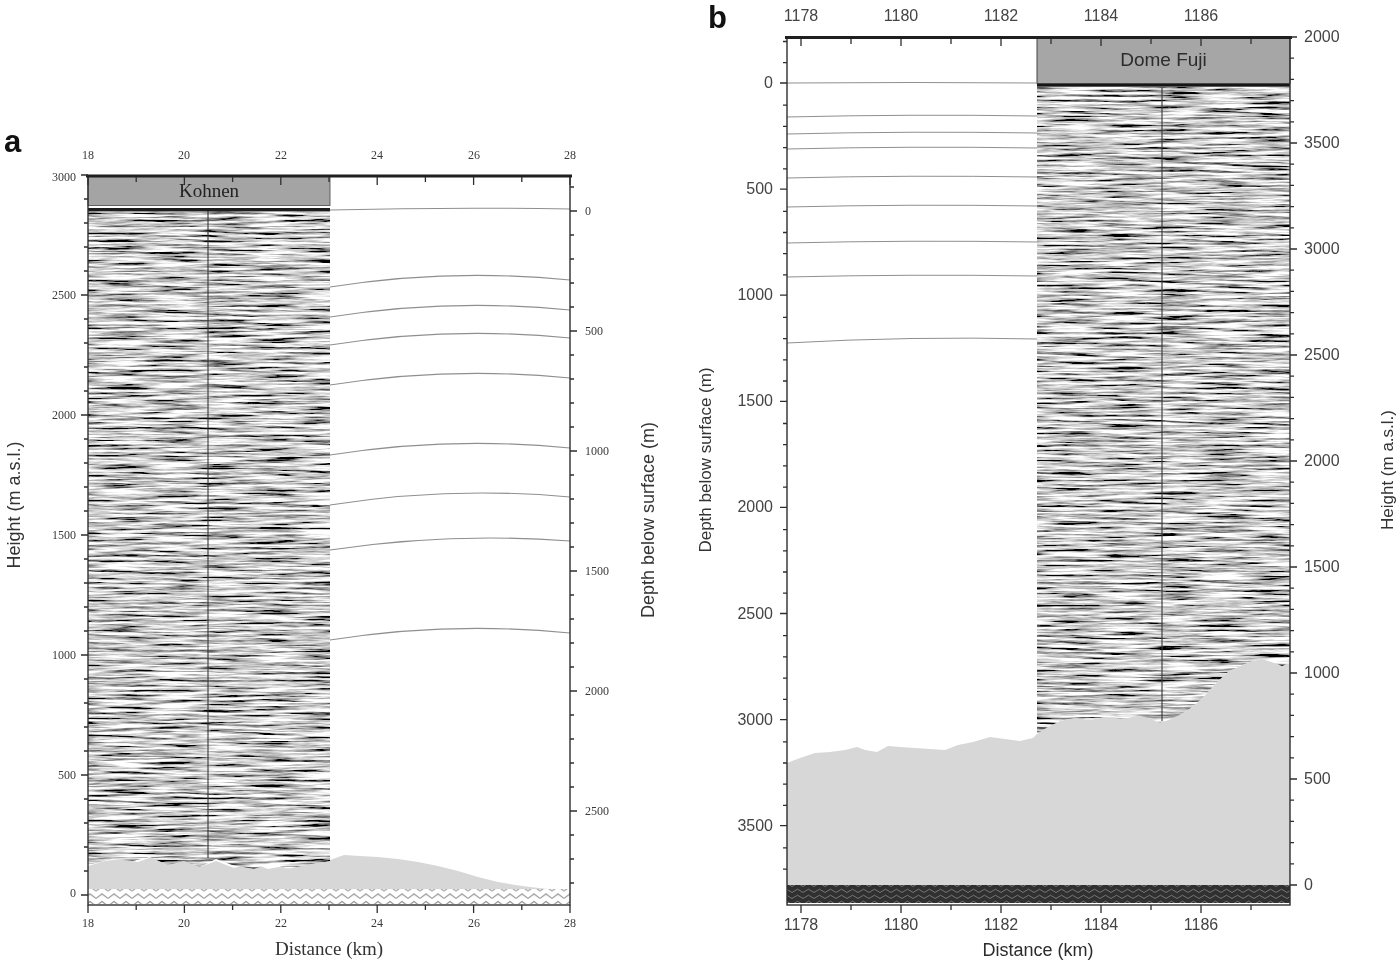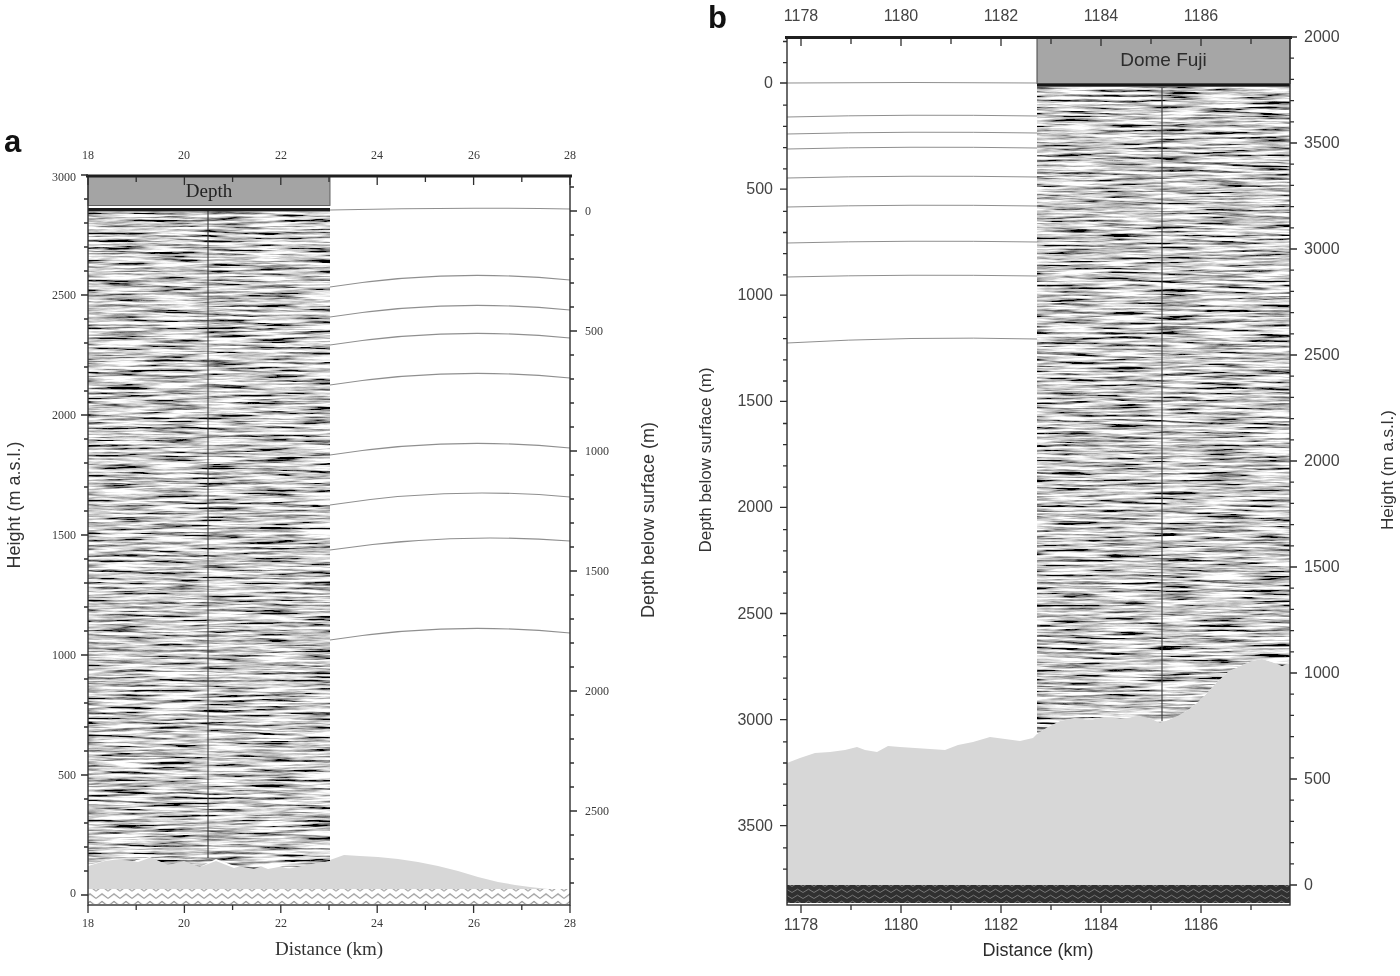--- a/index.html
+++ b/index.html
@@ -109,21 +109,21 @@
       <path id="tb4" d="M851 905v5M951 905v5M1051 905v5M1151 905v5M1251 905v5"></path>
       <path id="tb5" d="M780 83h7M780 189.1h7M780 295.2h7M780 401.3h7M780 507.4h7M780 613.5h7M780 719.6h7M780 825.7h7"></path>
       <path id="tb6" d="M783 41.5h4M783 62.7h4M783 105.2h4M783 126.4h4M783 147.6h4M783 168.8h4M783 211.3h4M783 232.5h4M783 253.7h4M783 274.9h4M783 317.4h4M783 338.6h4M783 359.8h4M783 381h4M783 423.5h4M783 444.7h4M783 465.9h4M783 487.1h4M783 529.6h4M783 550.8h4M783 572h4M783 593.2h4M783 635.7h4M783 656.9h4M783 678.1h4M783 699.3h4M783 741.8h4M783 763h4M783 784.2h4M783 805.4h4M783 847.9h4M783 869.1h4"></path>
       <path id="tb7" d="M1290 37h7M1290 143h7M1290 249h7M1290 355h7M1290 461h7M1290 567h7M1290 673h7M1290 779h7M1290 885h7"></path>
       <path id="tb8" d="M1290 58.2h4M1290 79.4h4M1290 100.6h4M1290 121.8h4M1290 164.2h4M1290 185.4h4M1290 206.6h4M1290 227.8h4M1290 270.2h4M1290 291.4h4M1290 312.6h4M1290 333.8h4M1290 376.2h4M1290 397.4h4M1290 418.6h4M1290 439.8h4M1290 482.2h4M1290 503.4h4M1290 524.6h4M1290 545.8h4M1290 588.2h4M1290 609.4h4M1290 630.6h4M1290 651.8h4M1290 694.2h4M1290 715.4h4M1290 736.6h4M1290 757.8h4M1290 800.2h4M1290 821.4h4M1290 842.6h4M1290 863.8h4"></path>
     </g>
   </g>
 </svg>
 
 <div class="pl sans" style="left:4px;top:126px">a</div>
-<div class="station serif" style="left:88px;top:181px;width:242px;font-size:19px;color:#222">Depth</div>
+<div class="station serif" style="left:88px;top:181px;width:242px;font-size:19px;color:#222">Kohnen</div>
 
 <div class="tl cx serif" style="left:88px;top:149px">18</div>
 <div class="tl cx serif" style="left:184px;top:149px">20</div>
 <div class="tl cx serif" style="left:281px;top:149px">22</div>
 <div class="tl cx serif" style="left:377px;top:149px">24</div>
 <div class="tl cx serif" style="left:474px;top:149px">26</div>
 <div class="tl cx serif" style="left:570px;top:149px">28</div>
 
 <div class="tl cx serif" style="left:88px;top:917px">18</div>
 <div class="tl cx serif" style="left:184px;top:917px">20</div>

